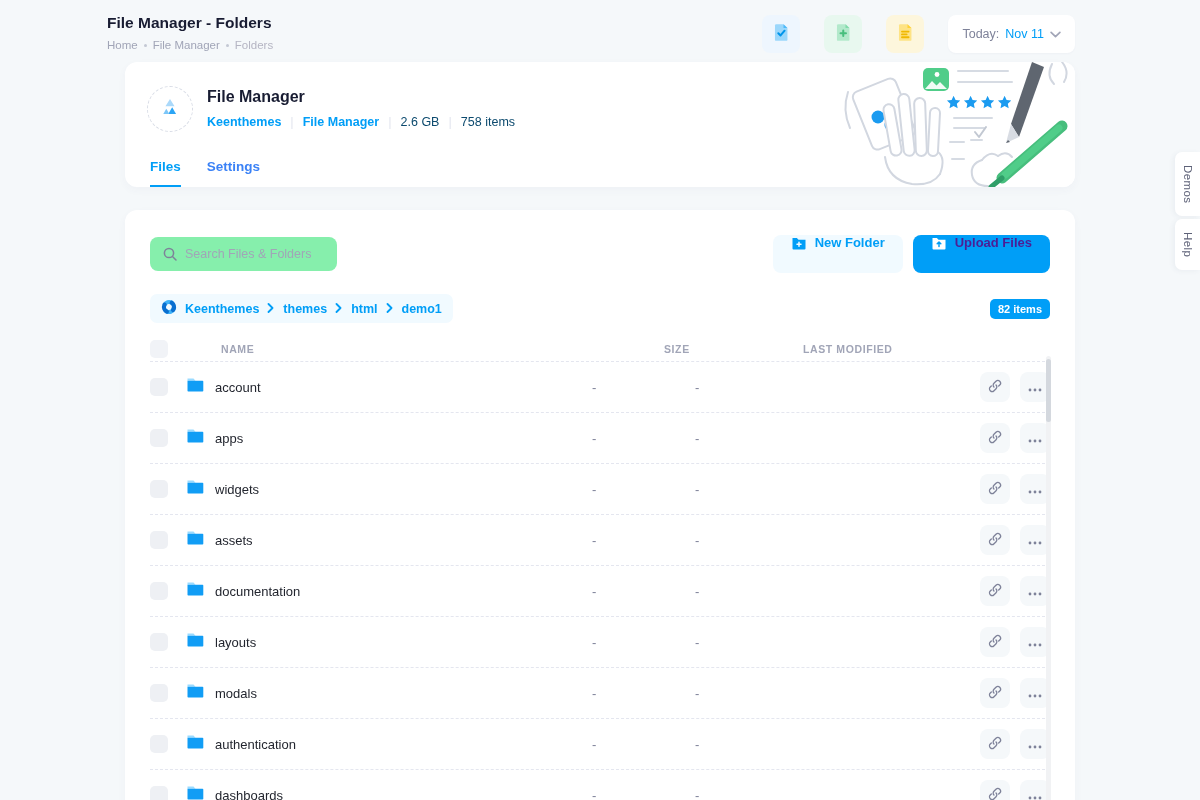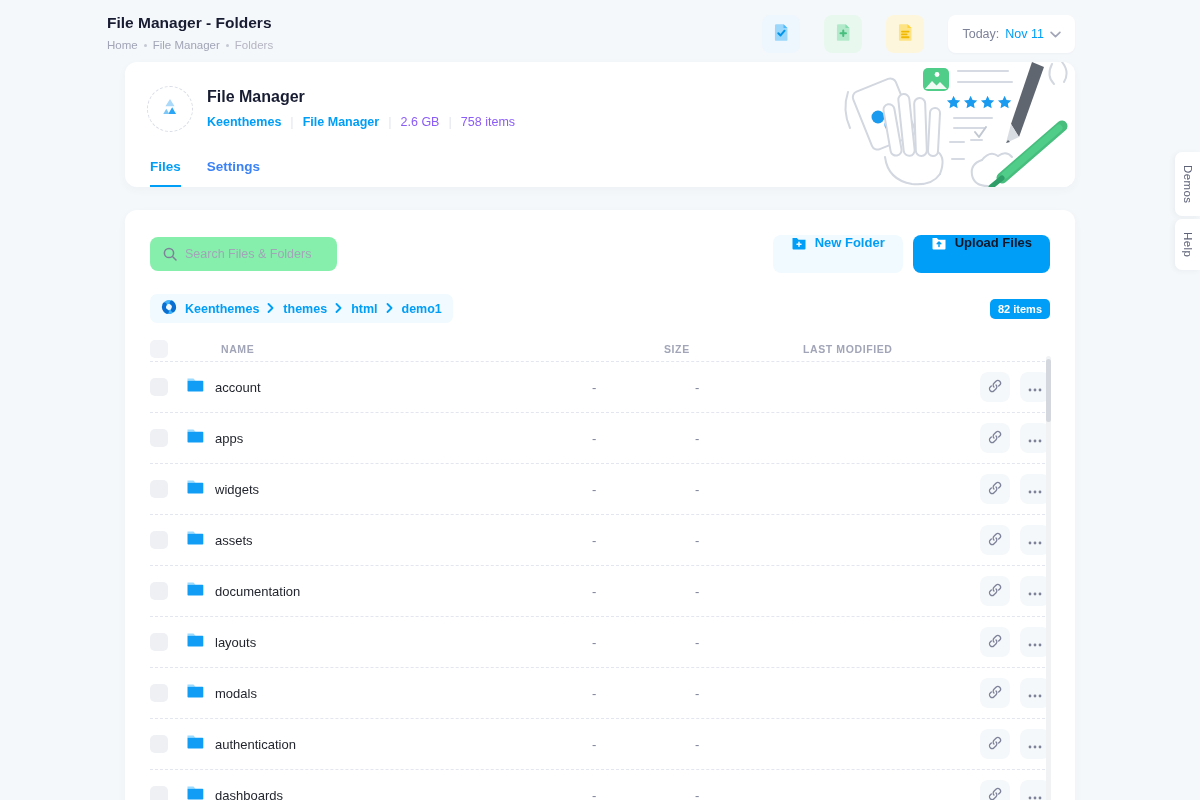--- a/index.html
+++ b/index.html
@@ -43,21 +43,21 @@
   }
   .app-card-top { display:flex; align-items:flex-start; padding:24px 0 0 22px; }
   .app-avatar {
     width:46px; height:46px; border-radius:50%; border:1px dashed #d8dce6;
     display:flex; align-items:center; justify-content:center; background:#fff; flex:0 0 46px;
   }
   .app-info { margin-left:14px; }
   .app-title { font-size:16px; font-weight:700; color:#181c32; margin-top:2px; }
   .app-meta { display:flex; align-items:center; gap:9px; margin-top:8px; font-size:12.5px; }
   .app-meta .link { color:#009ef7; font-weight:600; cursor:pointer; }
-  .app-meta .muted { color:#8b5cf6; font-weight:500; }
+  .app-meta .muted { color:#0c4a6e; font-weight:500; }
   .meta-sep { color:#e4e6ef; font-size:13px; }
   .app-tabs { position:absolute; left:25px; bottom:0; display:flex; gap:26px; }
   .app-tab {
     font-size:13.5px; font-weight:600; color:#3b82f6; padding-bottom:11px; cursor:pointer;
     border-bottom:2px solid transparent;
   }
   .app-tab.active { color:#009ef7; border-bottom-color:#009ef7; }
   .app-illustration {
     position:absolute; top:0; right:0; width:235px; height:125px;
     border-radius:0 12px 12px 0; overflow:hidden;
@@ -87,21 +87,21 @@
   }
   .search-input::placeholder { color:#a1a5b7; }
   .search-icon { position:absolute; left:12px; top:9px; }
   .toolbar-buttons { display:flex; align-items:center; gap:10px; }
   .btn {
     height:38px; border:none; border-radius:8px; cursor:pointer; padding:0 18px;
     font-family:"Liberation Sans", sans-serif; font-size:13px; font-weight:600;
     display:flex; align-items:flex-start; gap:8px;
   }
   .btn-light-primary { background:#f1faff; color:#009ef7; }
-  .btn-primary { background:#009ef7; color:#0f172a; }
+  .btn-primary { background:#009ef7; color:#4c1d95; }
 
   
   .path-row { display:flex; justify-content:space-between; align-items:center; margin-top:21px; }
   .path-pill {
     display:flex; align-items:center; gap:8px; background:#f1faff; border-radius:7px;
     padding:5px 11px; font-size:12.5px; font-weight:600; color:#009ef7;
   }
   .path-seg { cursor:pointer; }
   .items-badge {
     background:#009ef7; color:#fff; font-size:11px; font-weight:700;

